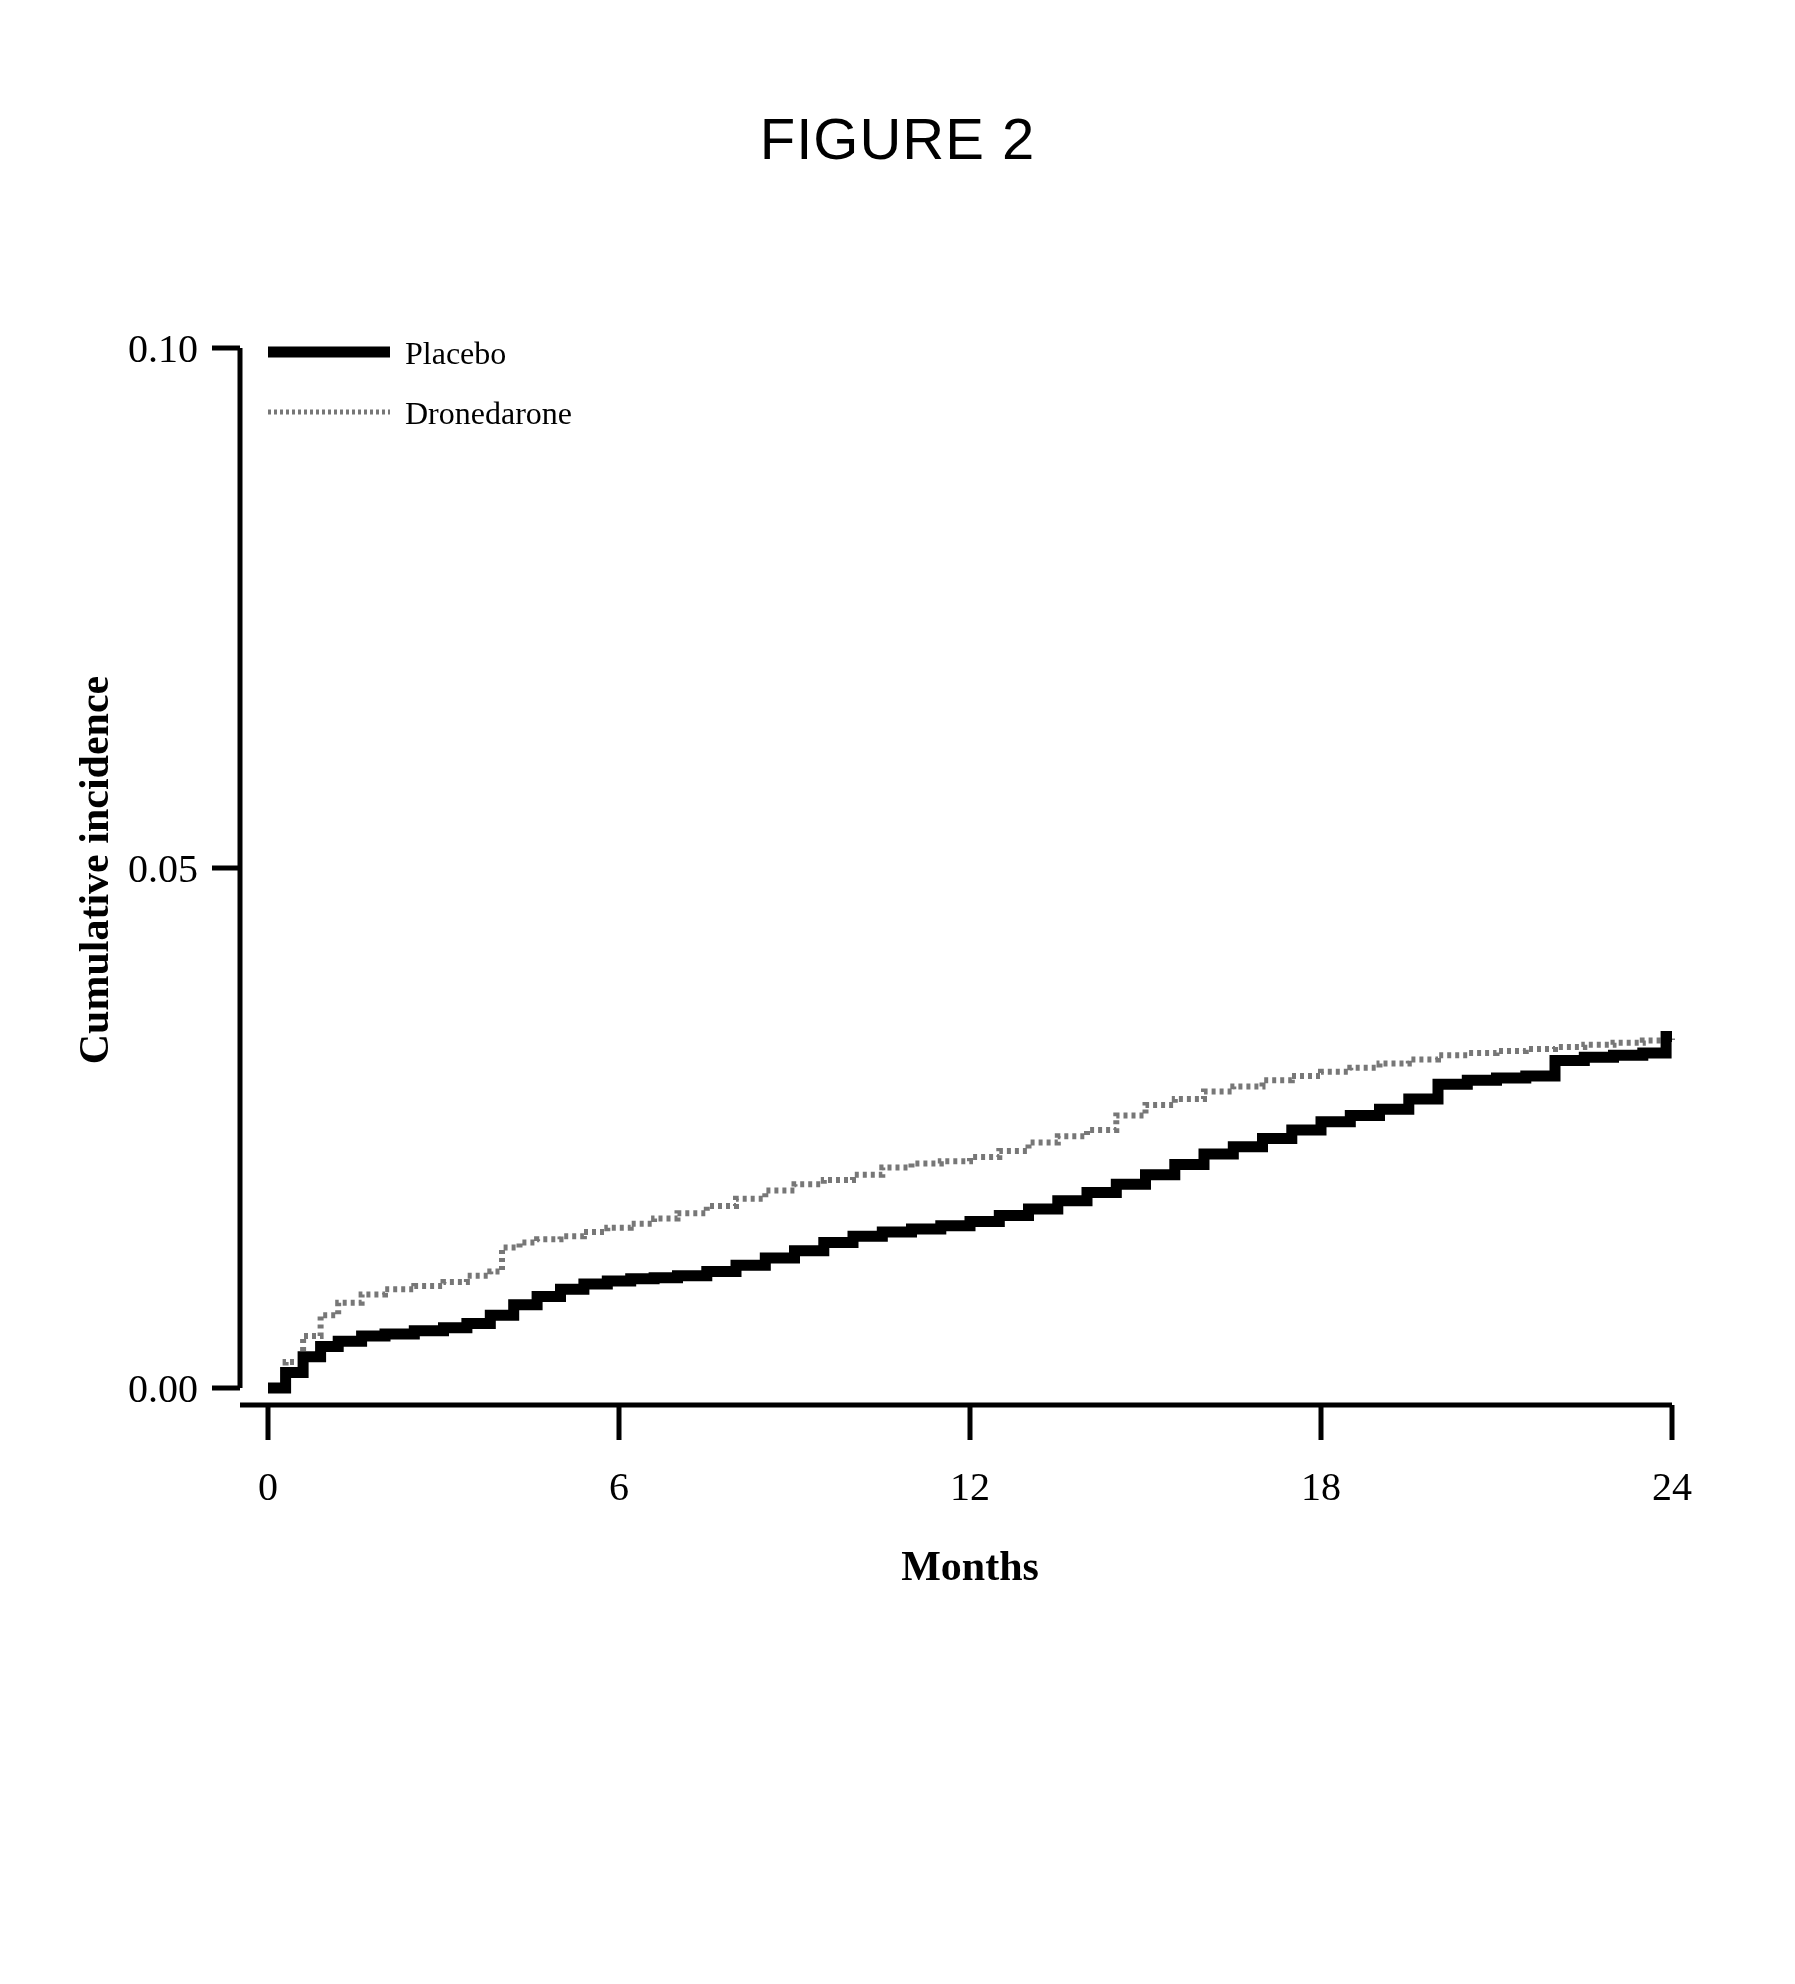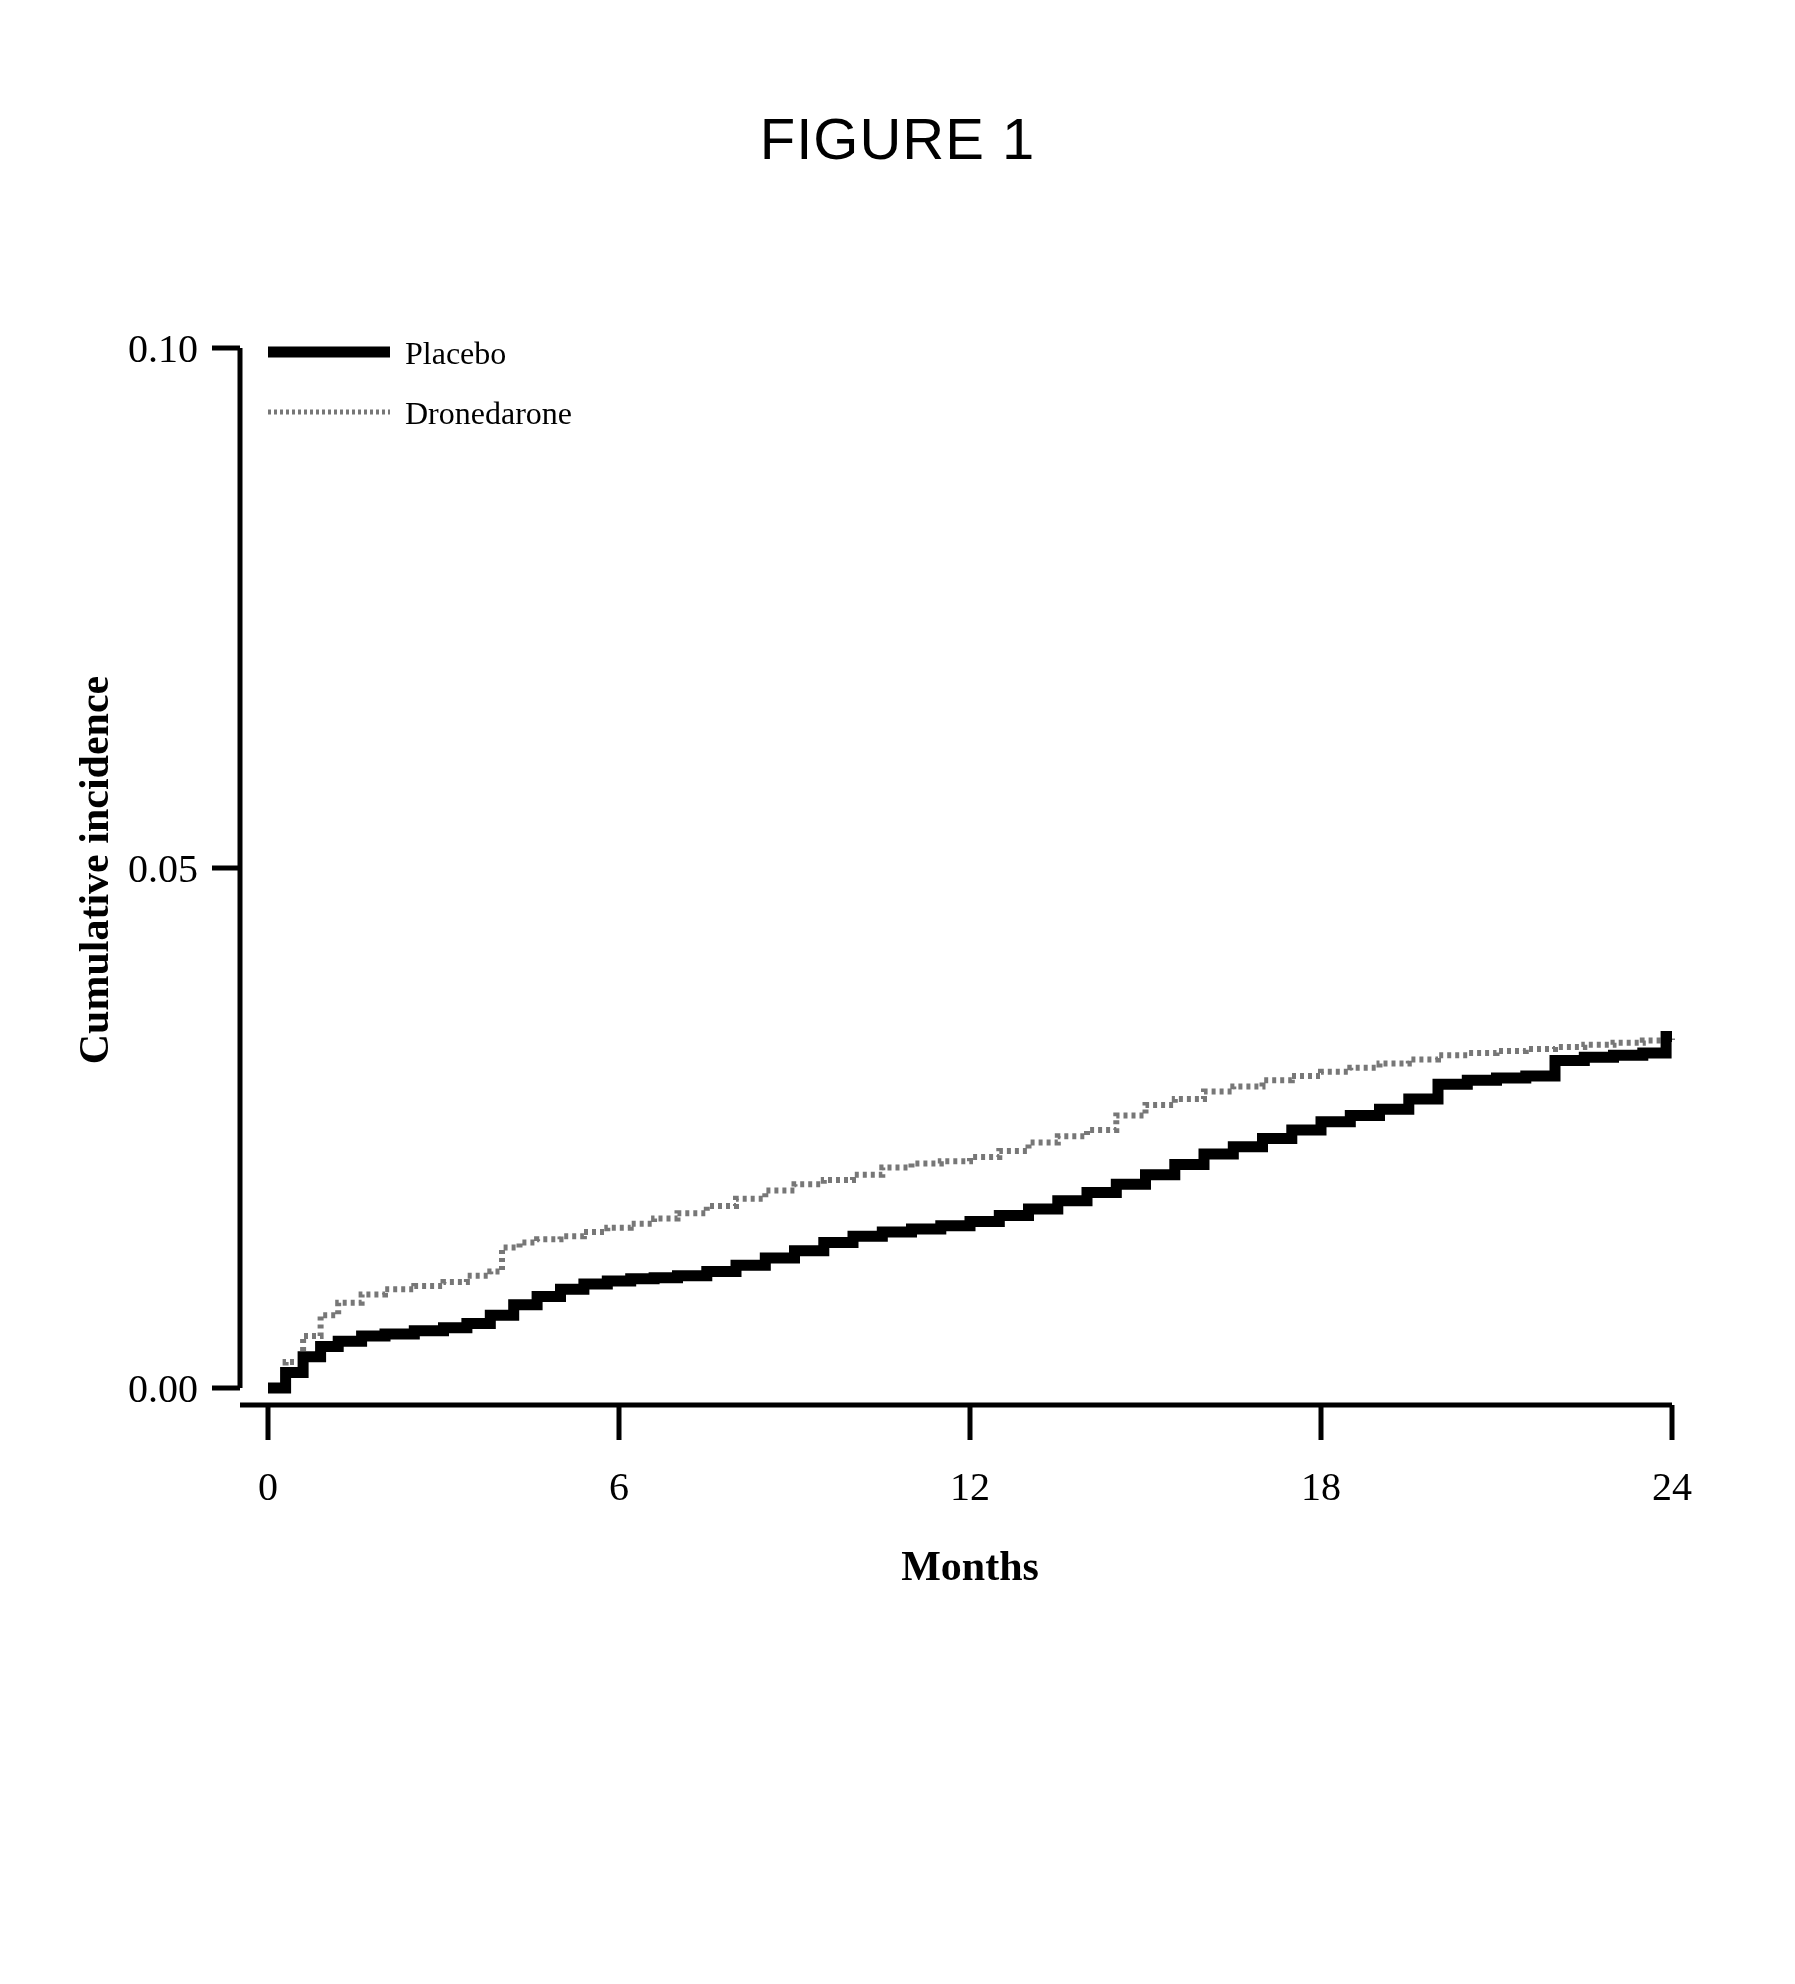--- a/index.html
+++ b/index.html
@@ -56,21 +56,21 @@
     font-family: "Liberation Serif", serif;
     font-size: 32px;
     fill: #000000;
   }
 </style>
 </head>
 <body>
 
 <div id="figure-root">
 
-  <div id="figure-title">FIGURE 1</div>
+  <div id="figure-title">FIGURE 2</div>
 
   <div id="plot-area">
     <svg id="chart-svg" width="1795" height="1400" viewBox="0 0 1795 1400">
 
       <line id="y-axis-line" x1="240" y1="18" x2="240" y2="1058" stroke="#000000" stroke-width="5"></line>
 
       <line id="x-axis-line" x1="240" y1="1075" x2="1672" y2="1075" stroke="#000000" stroke-width="5"></line>
 
       <g>
         <line x1="212" y1="18" x2="240" y2="18" stroke="#000000" stroke-width="5"></line>

